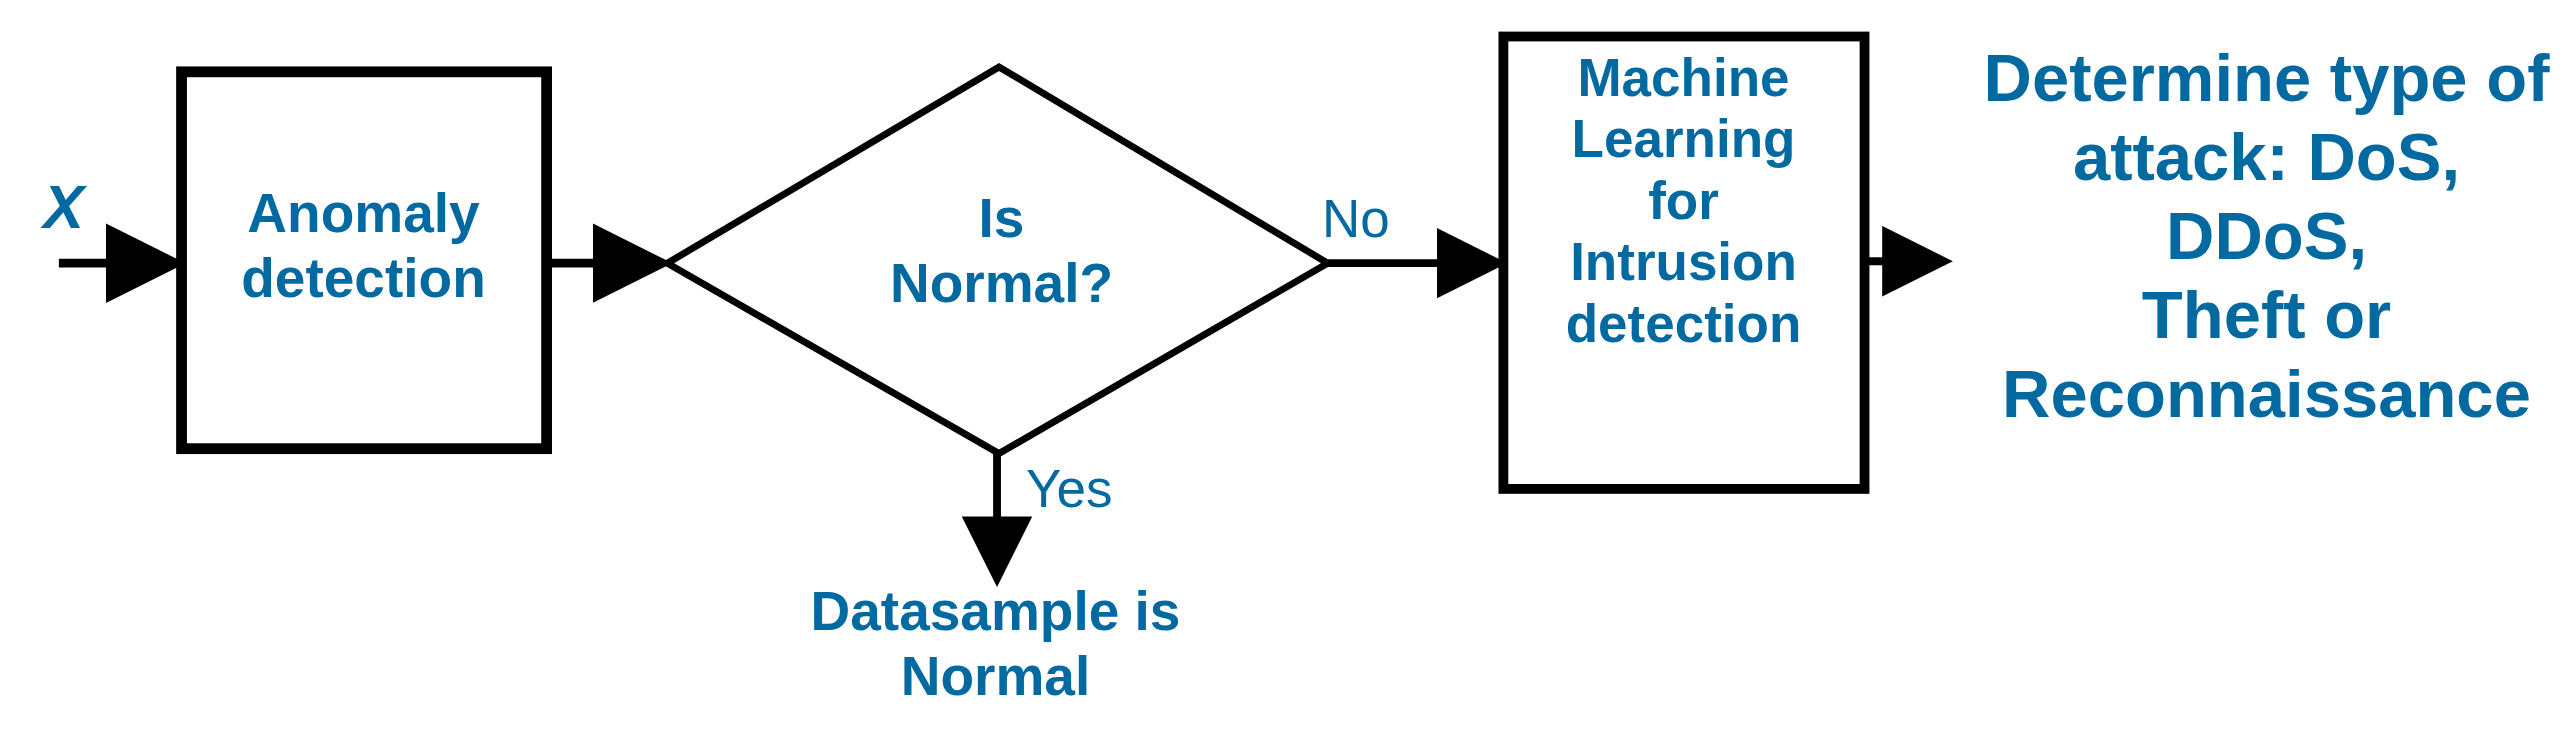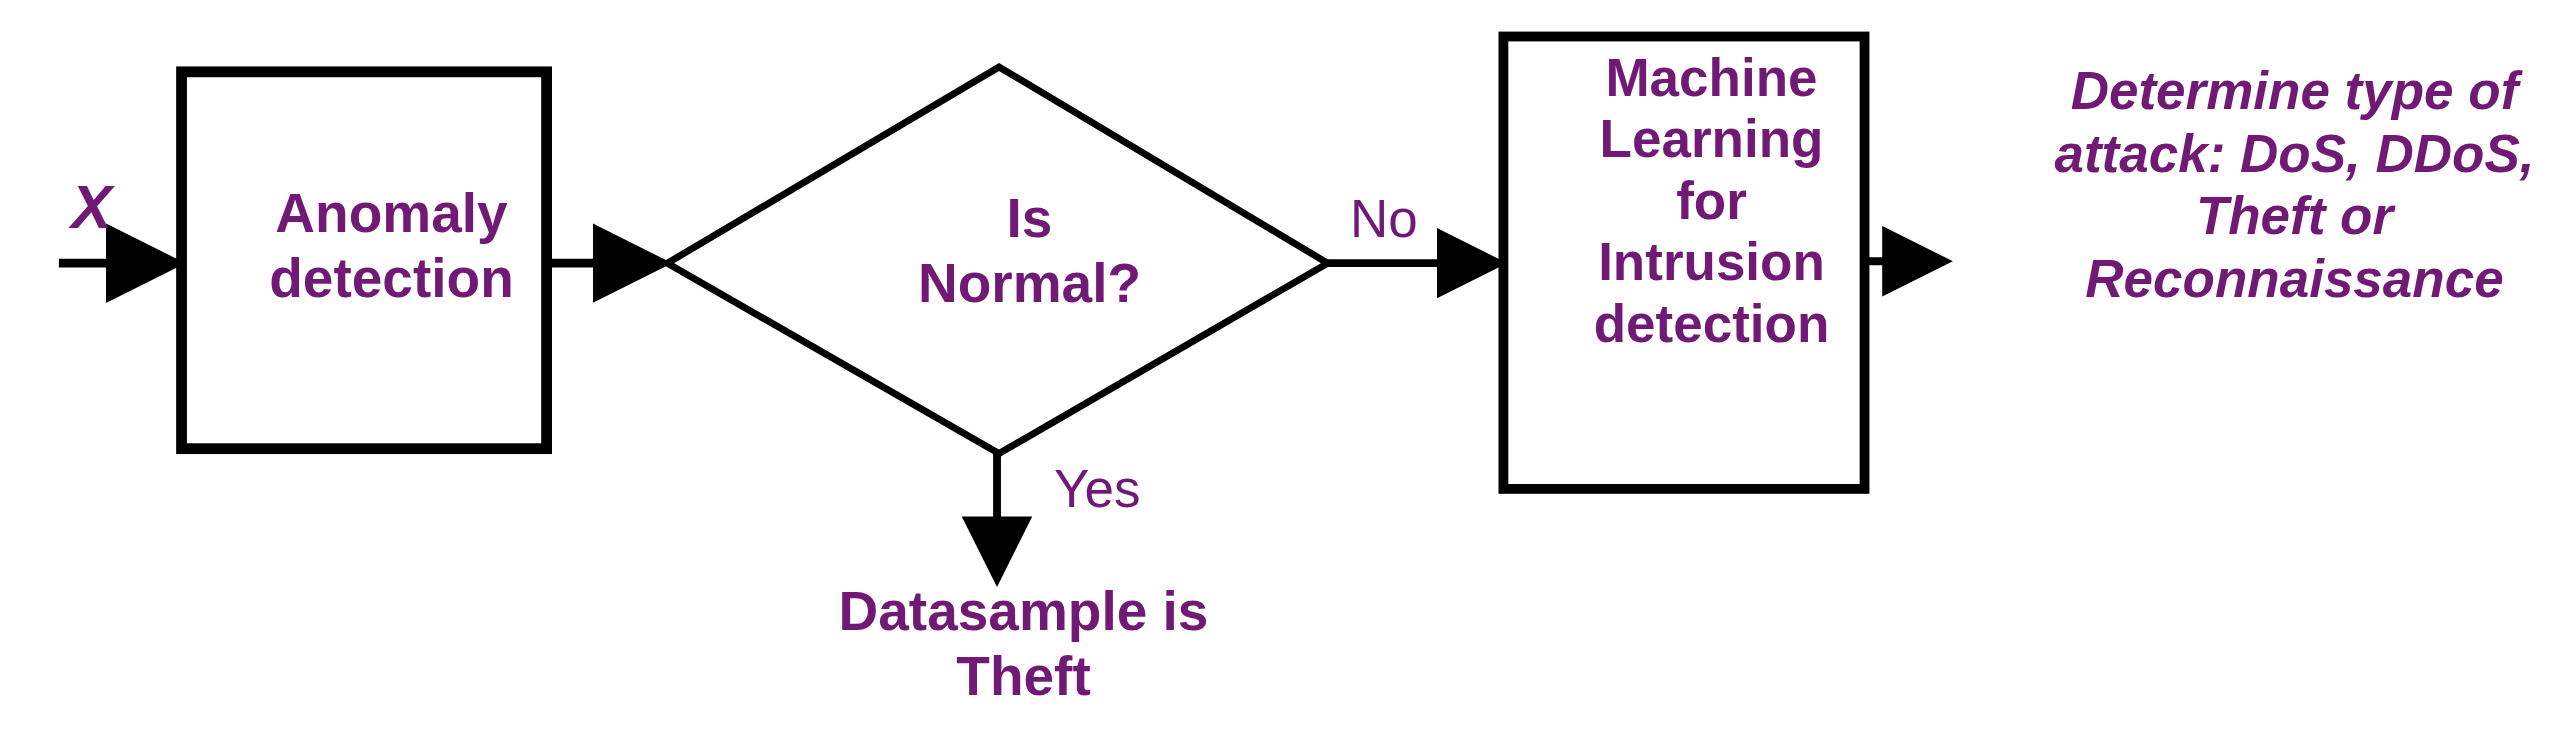--- a/index.html
+++ b/index.html
@@ -19,26 +19,25 @@
   }
   .svg-layer {
     position: absolute;
     left: 0;
     top: 0;
     width: 2576px;
     height: 757px;
   }
   .lbl {
     position: absolute;
-    color: #701a75;
+    color: #0369a1;
     line-height: 1.18;
     text-align: center;
     white-space: pre-line;
     font-weight: bold;
-    margin-left: 28px;
   }
   
   #input-var-label {
     left: 19.6px;
     top: 172px;
     width: 88px;
     font-size: 61px;
     font-style: italic;
     font-weight: bold;
     text-align: center;
@@ -90,26 +89,25 @@
   #normal-outcome-label {
     left: 765px;
     top: 579px;
     width: 461px;
     font-size: 55px;
     font-weight: bold;
   }
   
   #attack-outcome-label {
     left: 1982px;
-    top: 60px;
+    top: 38px;
     width: 569px;
-    font-size: 53px;
+    font-size: 67px;
     font-weight: bold;
     line-height: 1.18;
-    font-style: italic;
   }
 </style>
 </head>
 <body>
 
 <div id="canvas">
 
   <svg class="svg-layer" viewBox="0 0 2625 771">
     <defs>
       <marker id="arrowThick" markerWidth="9" markerHeight="9" refX="8" refY="4.5" orient="auto" markerUnits="strokeWidth">
@@ -149,21 +147,21 @@
 
   <div class="lbl" id="branch-yes-label">Yes</div>
 
   <div class="lbl" id="ml-box-label">Machine
 Learning
 for
 Intrusion
 detection</div>
 
   <div class="lbl" id="normal-outcome-label">Datasample is
-Theft</div>
+Normal</div>
 
   <div class="lbl" id="attack-outcome-label">Determine type of
 attack: DoS, DDoS,
 Theft or
 Reconnaissance</div>
 
 </div>
 
 
 </body></html>

